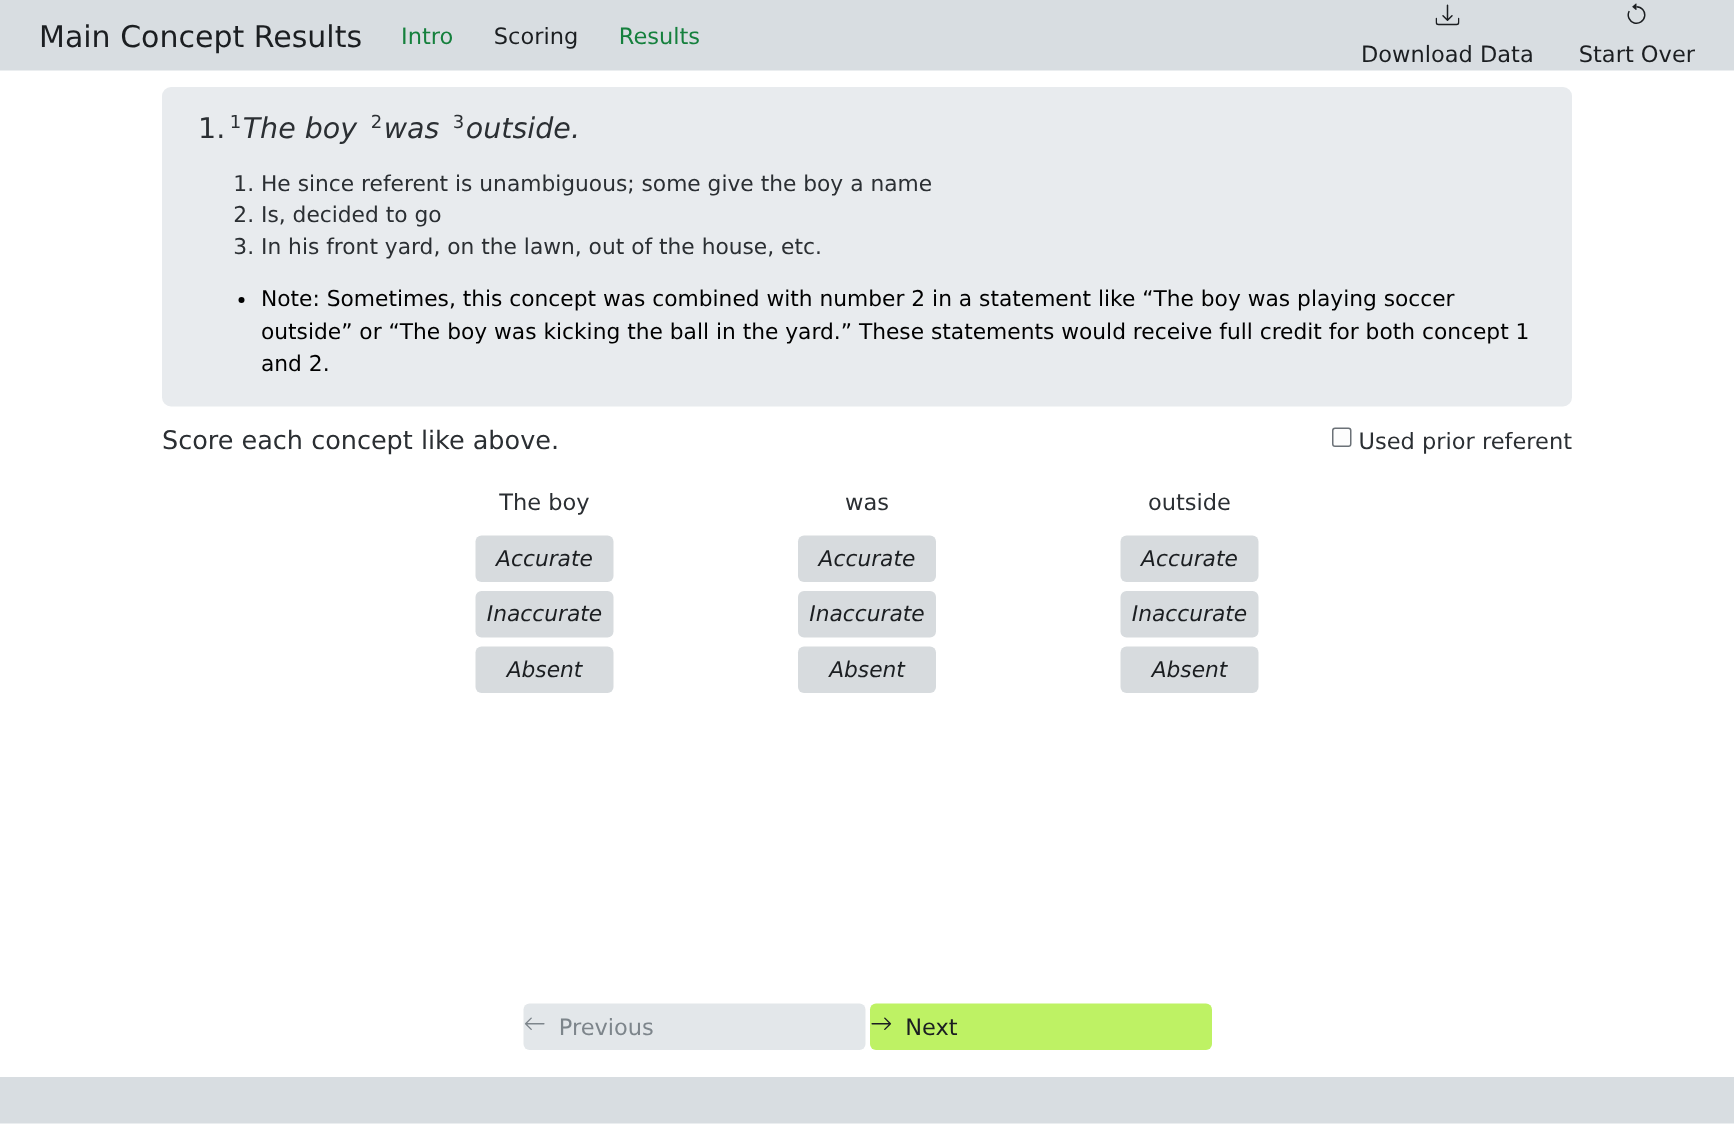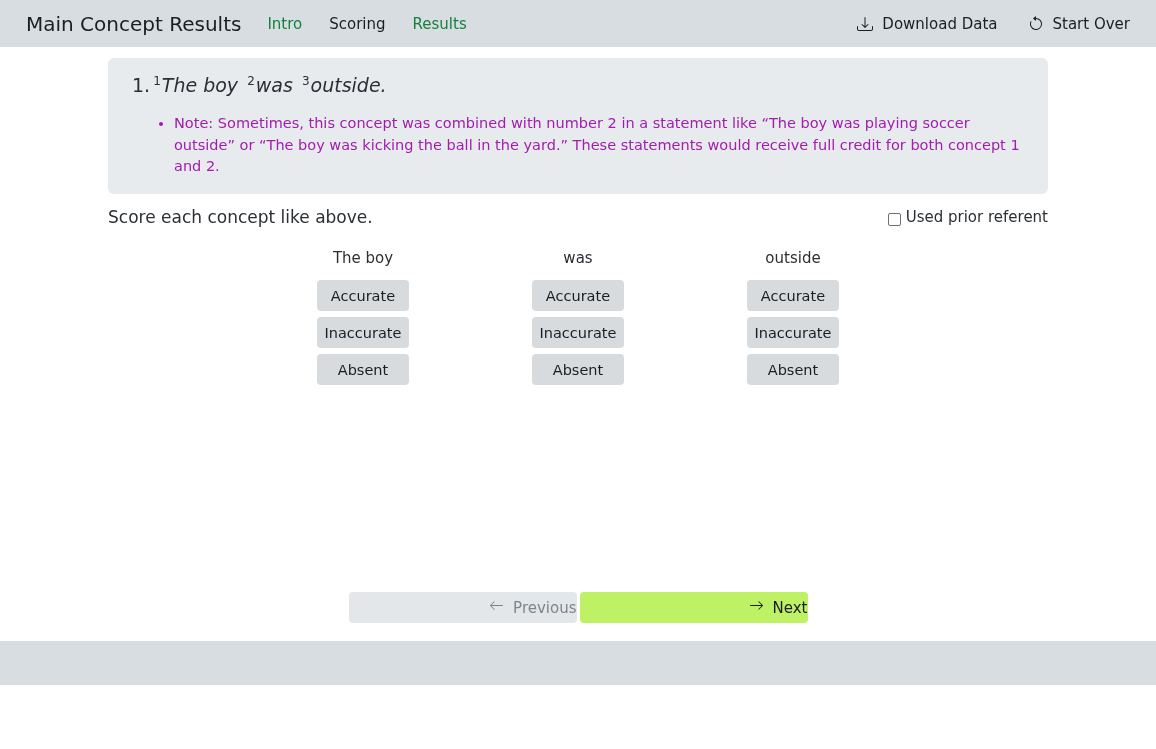--- a/index.html
+++ b/index.html
@@ -19,21 +19,21 @@
     padding: 0 26px;
   }
   .brand { font-size: 20px; color: #1b1e21; margin-right: 26px; cursor: default; }
   .nav-tabs { display: flex; gap: 27px; font-size: 15px; }
   .nav-tab { color: #15803d; cursor: pointer; }
   .nav-tab.active { color: #1b1e21; }
   .nav-spacer { flex: 1; }
   .nav-actions { display: flex; gap: 30px; }
   .nav-action {
     display: flex; align-items: center; gap: 9px;
-    font-size: 15px; color: #1b1e21; cursor: pointer;
+    font-size: 15px; color: #1b1e21; cursor: pointer; flex-direction: column;
   }
   .nav-action svg { display: block; }
 
   
   .container { width: 940px; margin: 11px auto; }
 
   
   .concept-card {
     margin-top: 10px;
     background: #e8ebee;
@@ -54,35 +54,35 @@
     padding-left: 42px;
     font-size: 14.5px;
     line-height: 21px;
     color: #2b2f33;
   }
   .concept-note {
     margin: 14px 0 0 0;
     padding-left: 42px;
     font-size: 14.5px;
     line-height: 21.5px;
-    color: #a21caf;
+    color: #000000;
     list-style: disc;
   }
   .concept-note li { padding-right: 4px; }
 
   
   .instructions-row {
     margin-top: 13px;
     display: flex;
     justify-content: space-between;
     align-items: flex-end;
   }
   .instructions { font-size: 17px; line-height: 21.5px; color: #2b2f33; }
   .prior-referent {
-    display: flex; align-items: flex-end; gap: 5px;
+    display: flex; align-items: flex-start; gap: 5px;
     font-size: 15px; color: #2b2f33;
     margin-bottom: 2px; cursor: pointer;
   }
   .checkbox {
     width: 13px; height: 13px;
     border: 1px solid #6b7177;
     border-radius: 2px;
     background: #fdfdfd;
     display: inline-block;
   }
@@ -100,36 +100,37 @@
     display: block;
     width: 92px; height: 31px;
     margin-bottom: 6px;
     background: #d7dbde;
     border: none;
     border-radius: 4px;
     font-family: inherit;
     font-size: 14.5px;
     color: #1b1e21;
     cursor: pointer;
+    font-style: italic;
   }
 
   
   .pager {
     margin-top: 201px;
     display: flex;
     justify-content: center;
     gap: 3px;
   }
   .pg-btn {
     width: 228px; height: 31px;
     border: none;
     border-radius: 4px;
     font-family: inherit;
     font-size: 15px;
-    display: flex; align-items: center; justify-content: flex-end; gap: 9px;
+    display: flex; align-items: center; justify-content: flex-start; gap: 9px;
     cursor: pointer;
   }
   .pg-prev { background: #e3e7ea; color: #7d858b; }
   .pg-prev svg { fill: #7d858b; }
   .pg-next { background: #bef264; color: #1b1e21; }
   .pg-next svg { fill: #1b1e21; }
 
   
   .footer {
     margin-top: 18px;
@@ -173,20 +174,25 @@
     </div>
   </div>
 </div>
 
 <div class="container">
 
   <div class="concept-card">
     <div class="concept-title">
       <span class="num">1.</span><sup>1</sup><span class="word">The boy </span><sup>2</sup><span class="word">was </span><sup>3</sup><span class="word">outside.</span>
     </div>
+    <ol class="concept-details">
+      <li>He since referent is unambiguous; some give the boy a name</li>
+      <li>Is, decided to go</li>
+      <li>In his front yard, on the lawn, out of the house, etc.</li>
+    </ol>
     <ul class="concept-note">
       <li>Note: Sometimes, this concept was combined with number 2 in a statement like “The boy was playing soccer outside” or “The boy was kicking the ball in the yard.” These statements would receive full credit for both concept 1 and 2.</li>
     </ul>
   </div>
 
   <div class="instructions-row">
     <div class="instructions">
       <div>Score each concept like above.</div>
     </div>
     <label class="prior-referent">

